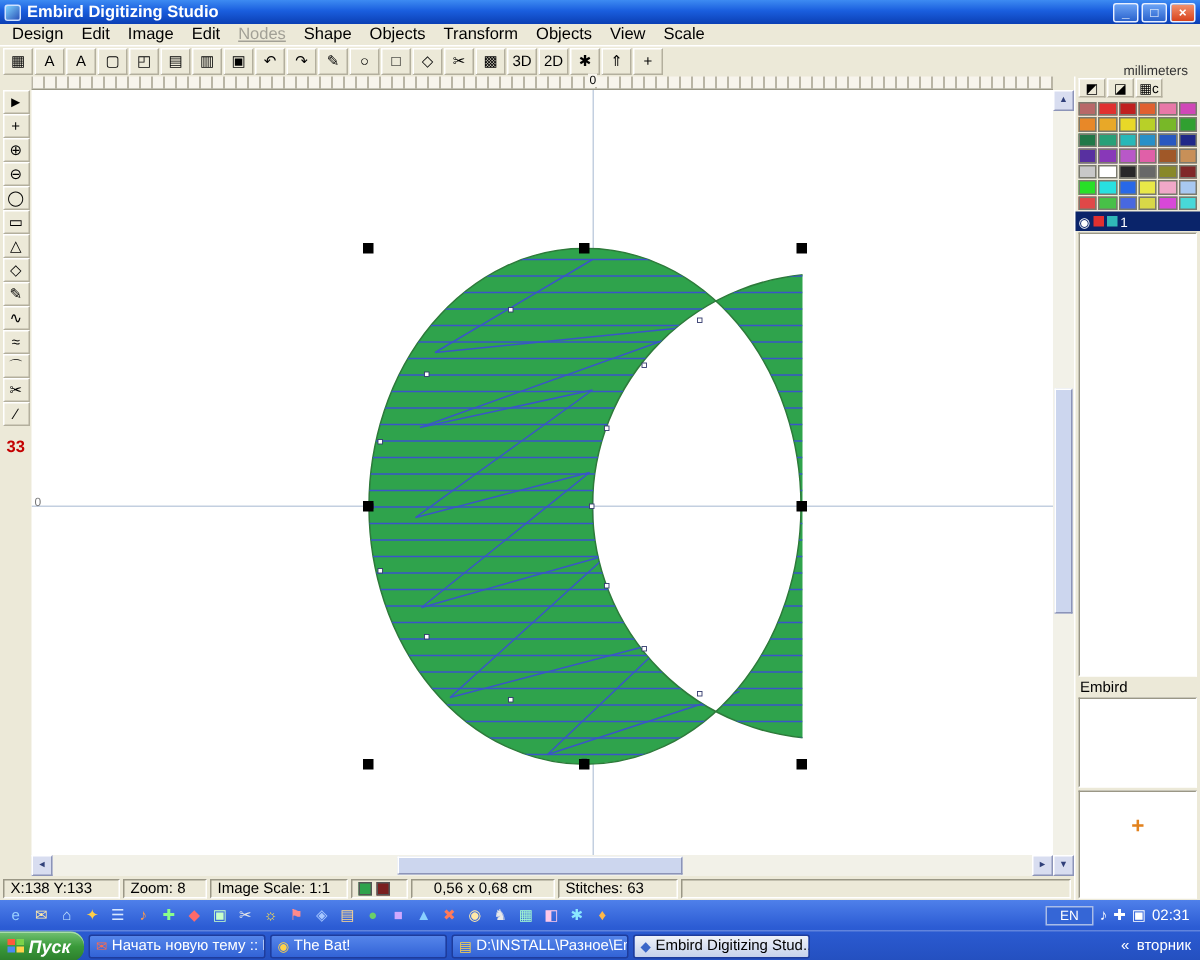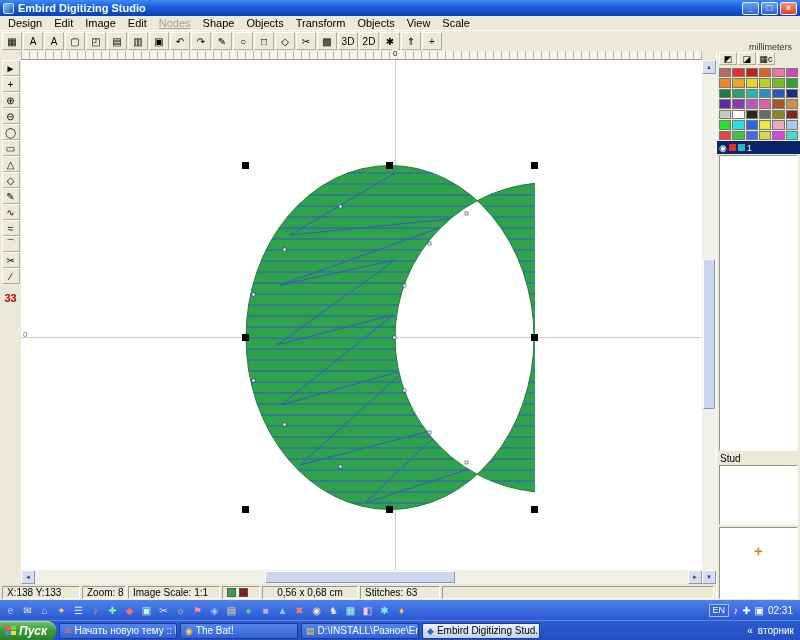--- a/index.html
+++ b/index.html
@@ -73,31 +73,31 @@
   .list-box{height:296px;margin:1px 2px;background:#fff;border:1px solid;border-color:#9a9786 #fff #fff #9a9786;}
   .parts-label{height:13px;font-size:10px;padding:0 3px;display:flex;align-items:center;}
   .parts-box{height:60px;margin:0 2px;background:#fff;border:1px solid;border-color:#9a9786 #fff #fff #9a9786;}
   .preview-box{height:72px;margin:2px;background:#fff;border:1px solid;border-color:#9a9786 #fff #fff #9a9786;position:relative;}
   .plus{position:absolute;left:50%;top:14px;transform:translateX(-50%);color:#e2821e;font-weight:bold;font-size:15px;}
 
   
   .statusbar{position:absolute;left:0;top:584px;width:716px;height:16px;display:flex;gap:2px;align-items:center;padding:0 2px;}
   .sb-cell{height:13px;border:1px solid;border-color:#9a9786 #fff #fff #9a9786;font-size:10px;
     display:flex;align-items:center;padding:5px 4px;white-space:nowrap;overflow:hidden;}
-  .sb-coords{width:78px}.sb-zoom{width:44px}.sb-scale{width:92px}.sb-chips{width:38px;gap:3px}
+  .sb-coords{width:78px}.sb-zoom{width:56px}.sb-scale{width:92px}.sb-chips{width:38px;gap:3px}
   .sb-size{width:96px;justify-content:center}.sb-stitches{width:80px}.sb-fill{flex:1}
   .sb-chip{width:9px;height:9px;border:1px solid #555;}
 
   
   .taskbar{position:absolute;left:0;top:600px;width:800px;height:40px;
     background:linear-gradient(180deg,#4f80ea 0%,#2c5cd4 45%,#2450c0 100%);}
   .tb-row1{position:absolute;left:0;top:0;width:800px;height:20px;display:flex;align-items:center;gap:2px;padding:0 3px;}
   .ql-icon{width:15px;height:15px;display:flex;align-items:center;justify-content:center;font-size:10px;}
   .tray1{margin-left:auto;display:flex;align-items:center;gap:4px;color:#fff;padding-right:4px;}
-  .lang-box{background:#3566d6;border:1px solid #a9bce8;font-size:9px;padding:0 3px;height:13px;line-height:11px;}
+  .lang-box{background:#3566d6;border:1px solid #a9bce8;font-size:9px;padding:0 9px;height:13px;line-height:11px;}
   .tray-ico{font-size:10px;}
   .tray-time{font-size:10px;}
   .tb-row2{position:absolute;left:0;top:20px;width:800px;height:20px;display:flex;align-items:center;gap:3px;padding-right:6px;
     border-top:1px solid rgba(255,255,255,.25);}
   .start{height:20px;flex:0 0 56px;display:flex;align-items:center;gap:3px;padding:0 6px 0 5px;
     background:linear-gradient(180deg,#74c274 0%,#3a9a3a 50%,#2b7d2b 100%);
     border-radius:0 9px 9px 0;color:#fff;font-weight:bold;font-style:italic;font-size:12px;box-shadow:inset 0 1px 0 #a8dca8;}
   .flag{display:grid;grid-template-columns:5px 5px;grid-auto-rows:4px;gap:1px;}
   .flag i{display:block}.flag i:nth-child(1){background:#ff5a3c}.flag i:nth-child(2){background:#7ad24a}
   .flag i:nth-child(3){background:#4a8af2}.flag i:nth-child(4){background:#ffd24a}
@@ -385,21 +385,21 @@
 
       <div class="swatch" style="background-color: rgb(72, 216, 216);"></div>
     </div>
   <div class="thread-row">
     <span>◉</span>
     <span class="chip" style="background-color: rgb(224, 48, 48);"></span>
     <span class="chip" style="background-color: rgb(48, 184, 184);"></span>
     <span>1</span>
   </div>
   <div class="list-box"></div>
-  <div class="parts-label">Stud</div>
+  <div class="parts-label">Embird</div>
   <div class="parts-box"></div>
   <div class="preview-box">
     <span class="plus">+</span>
   </div>
 </div>
 
 <div class="statusbar">
   <div class="sb-cell sb-coords">X:138 Y:133</div>
   <div class="sb-cell sb-zoom">Zoom: 8</div>
   <div class="sb-cell sb-scale">Image Scale: 1:1</div>

